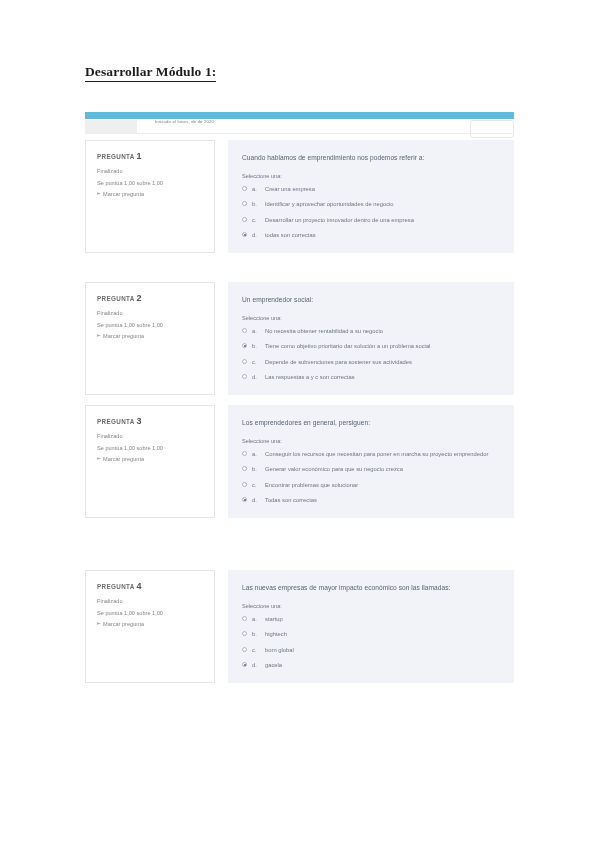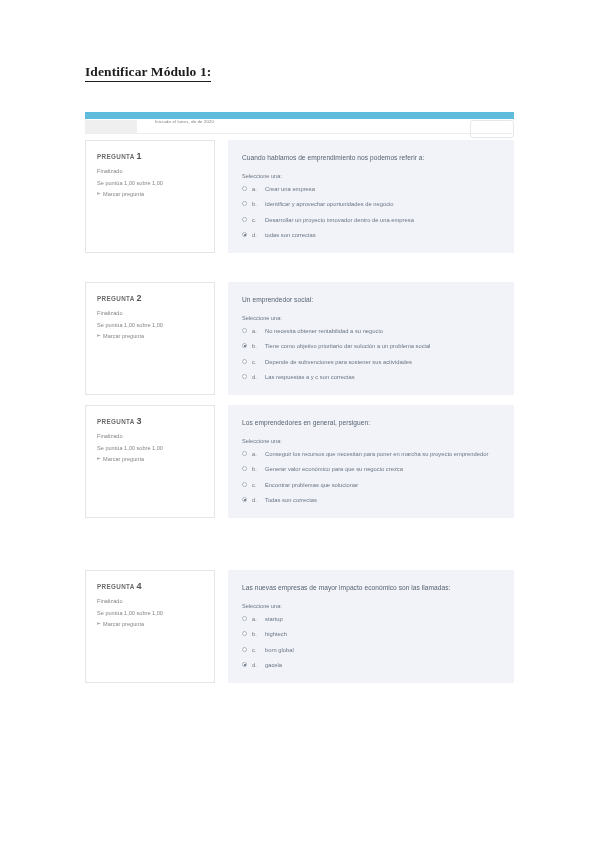--- a/index.html
+++ b/index.html
@@ -219,21 +219,21 @@
     flex: none;
     width: 8px;
   }
   .opt-text { flex: 1; }
 </style>
 </head>
 <body>
 
 <div class="page">
 
-  <div class="doc-heading">Identificar Módulo 1:</div>
+  <div class="doc-heading">Desarrollar Módulo 1:</div>
 
   <div class="shot">
 
     <div class="shot-topbar"></div>
     <div class="shot-leftstub"></div>
     <div class="shot-meta">Iniciado el lunes, de de 2020</div>
     <div class="shot-rightbox"></div>
     <div class="shot-hairline"></div>
 
     <div class="qrow qrow-1">

